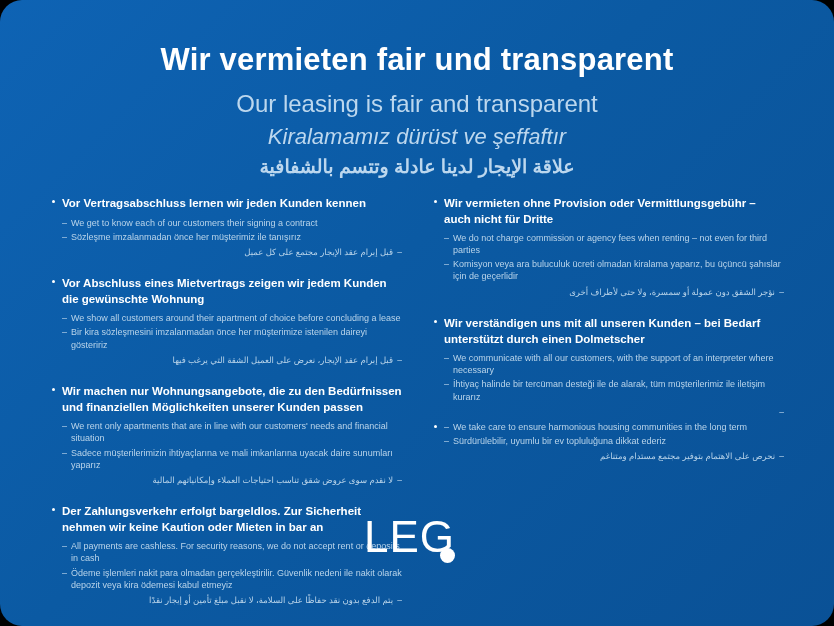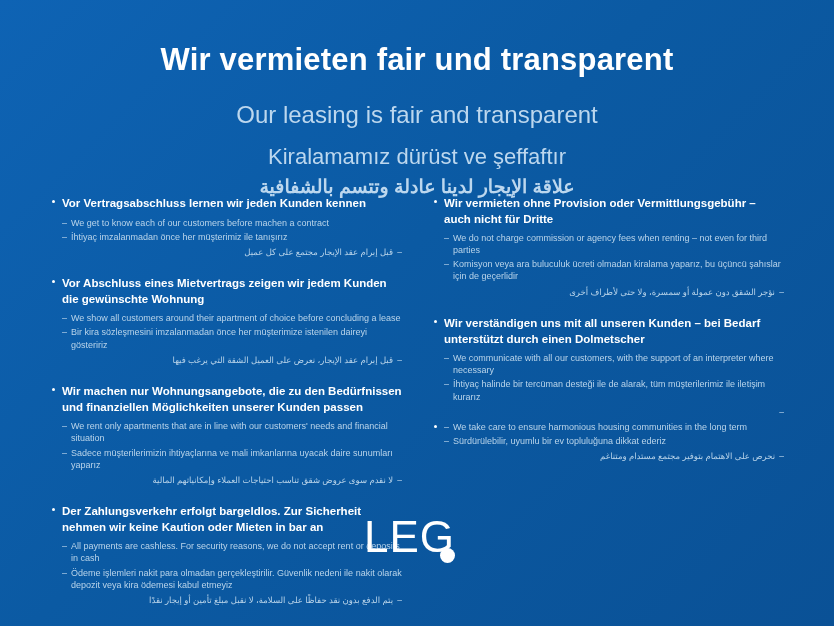--- a/index.html
+++ b/index.html
@@ -14,45 +14,47 @@
     font-family: "Liberation Sans", sans-serif;
   }
   .poster {
     position: relative;
     width: 834px;
     height: 626px;
     background: #0d5ba6;
     background: linear-gradient(135deg, #0e63b4 0%, #0b5aa3 45%, #0a5196 100%);
     box-sizing: border-box;
     color: #ffffff;
+    border-radius: 22px;
   }
   .headings {
     padding-top: 42px;
     text-align: center;
   }
   .h-de {
     font-size: 31px;
     font-weight: bold;
     letter-spacing: 0.2px;
     color: #ffffff;
     line-height: 1.15;
   }
   .h-en {
     font-size: 24px;
     font-weight: normal;
     color: #bcd7ee;
-    margin-top: 23px;
+    margin-top: 12px;
     line-height: 1.2;
   }
   .h-tr {
     font-size: 22px;
     font-weight: normal;
     color: #bcd7ee;
-    margin-top: 15px;
+    margin-top: 6px;
     line-height: 1.2;
+    font-style: italic;
   }
   .h-ar {
     font-size: 19px;
     font-weight: bold;
     color: #bcd7ee;
     margin-top: 4px;
     direction: rtl;
     line-height: 1.3;
   }
 
@@ -160,22 +162,22 @@
     <div class="h-ar">علاقة الإيجار لدينا عادلة وتتسم بالشفافية</div>
   </div>
 
   <div class="columns">
 
     <div class="col left">
 
       <div class="block">
         <span class="bullet"></span>
         <div class="b-de">Vor Vertragsabschluss lernen wir jeden Kunden kennen</div>
-        <div class="sub"><span class="dash">–</span><span>We get to know each of our customers before machen a contract</span></div>
-        <div class="sub"><span class="dash">–</span><span>İhtiyaç imzalanmadan önce her müşterimiz ile tanışırız</span></div>
+        <div class="sub"><span class="dash">–</span><span>We get to know each of our customers their signing a contract</span></div>
+        <div class="sub"><span class="dash">–</span><span>Sözleşme imzalanmadan önce her müşterimiz ile tanışırız</span></div>
         <div class="sub ar"><span class="dash">–</span><span>قبل إبرام عقد الإيجار مجتمع على كل عميل</span></div>
       </div>
 
       <div class="block">
         <span class="bullet"></span>
         <div class="b-de">Vor Abschluss eines Mietvertrags zeigen wir jedem Kunden die gewünschte Wohnung</div>
         <div class="sub"><span class="dash">–</span><span>We show all customers around their apartment of choice before concluding a lease</span></div>
         <div class="sub"><span class="dash">–</span><span>Bir kira sözleşmesini imzalanmadan önce her müşterimize istenilen daireyi gösteririz</span></div>
         <div class="sub ar"><span class="dash">–</span><span>قبل إبرام عقد الإيجار، نعرض على العميل الشقة التي يرغب فيها</span></div>
       </div>

